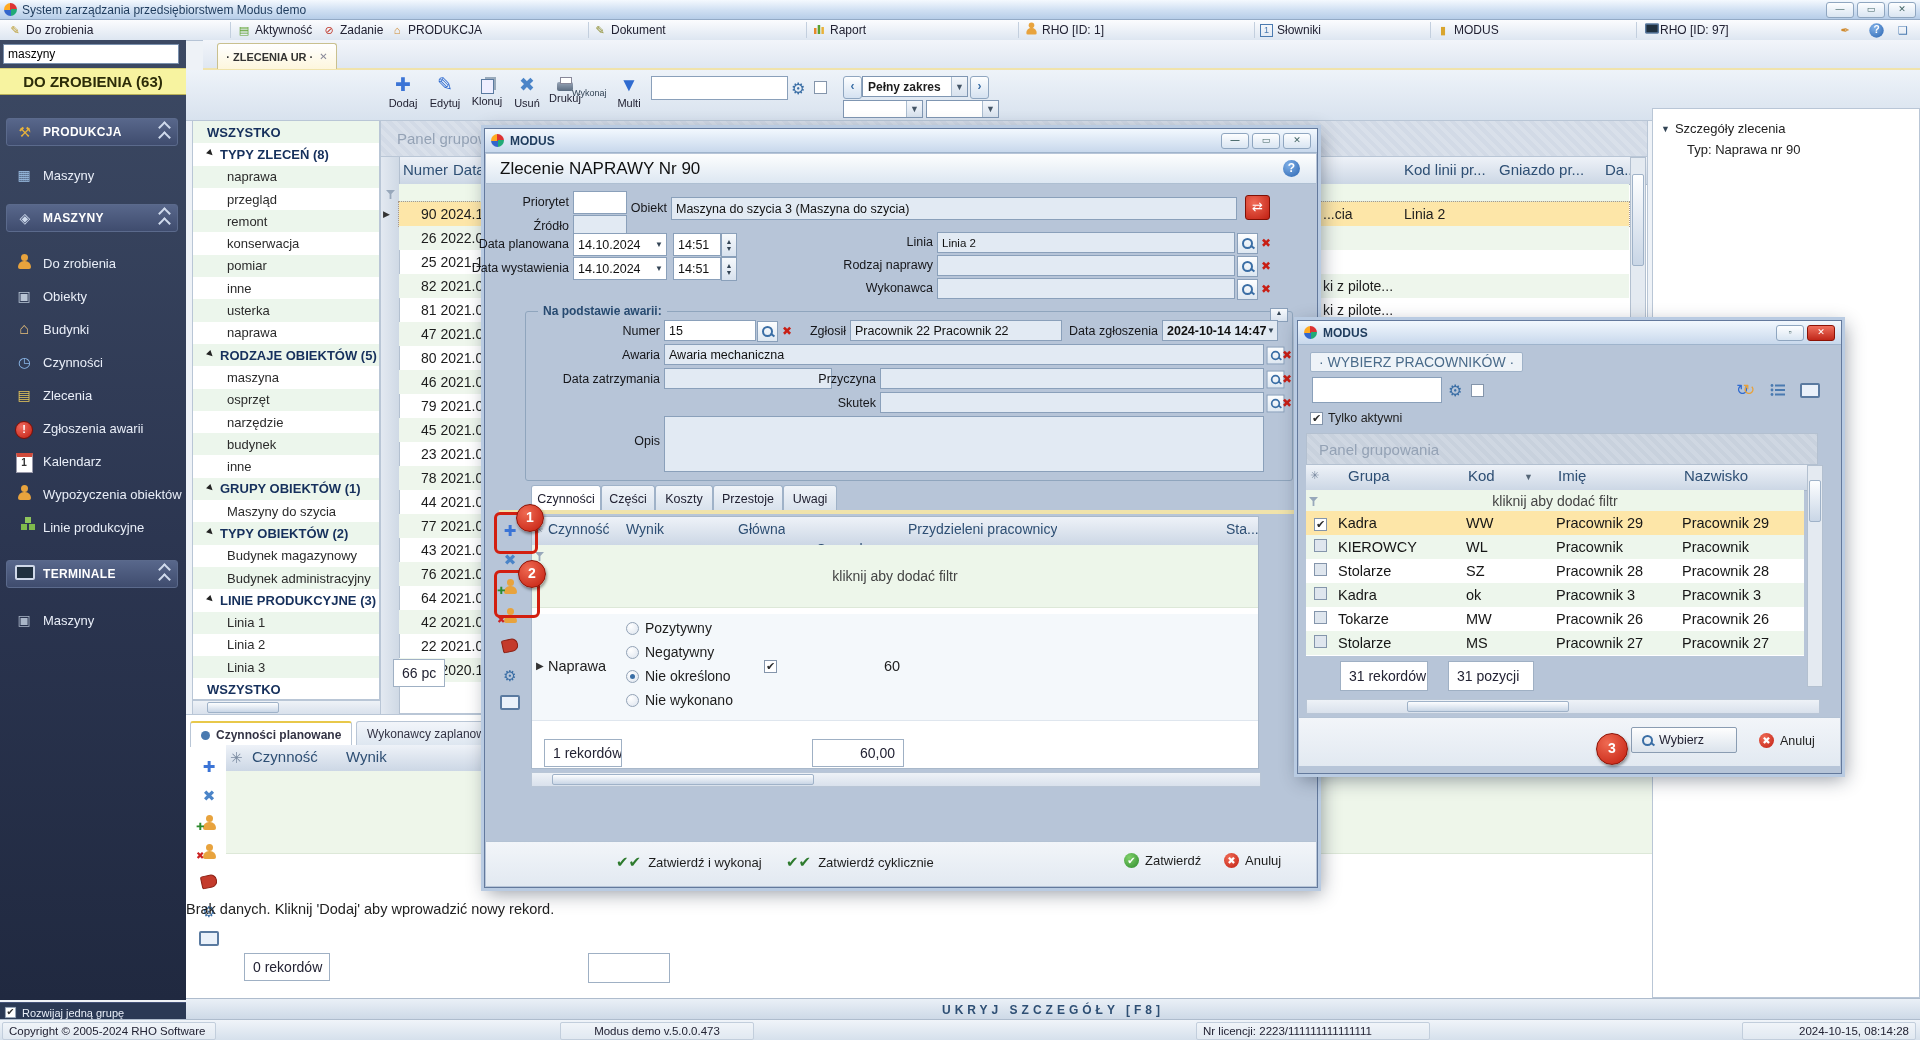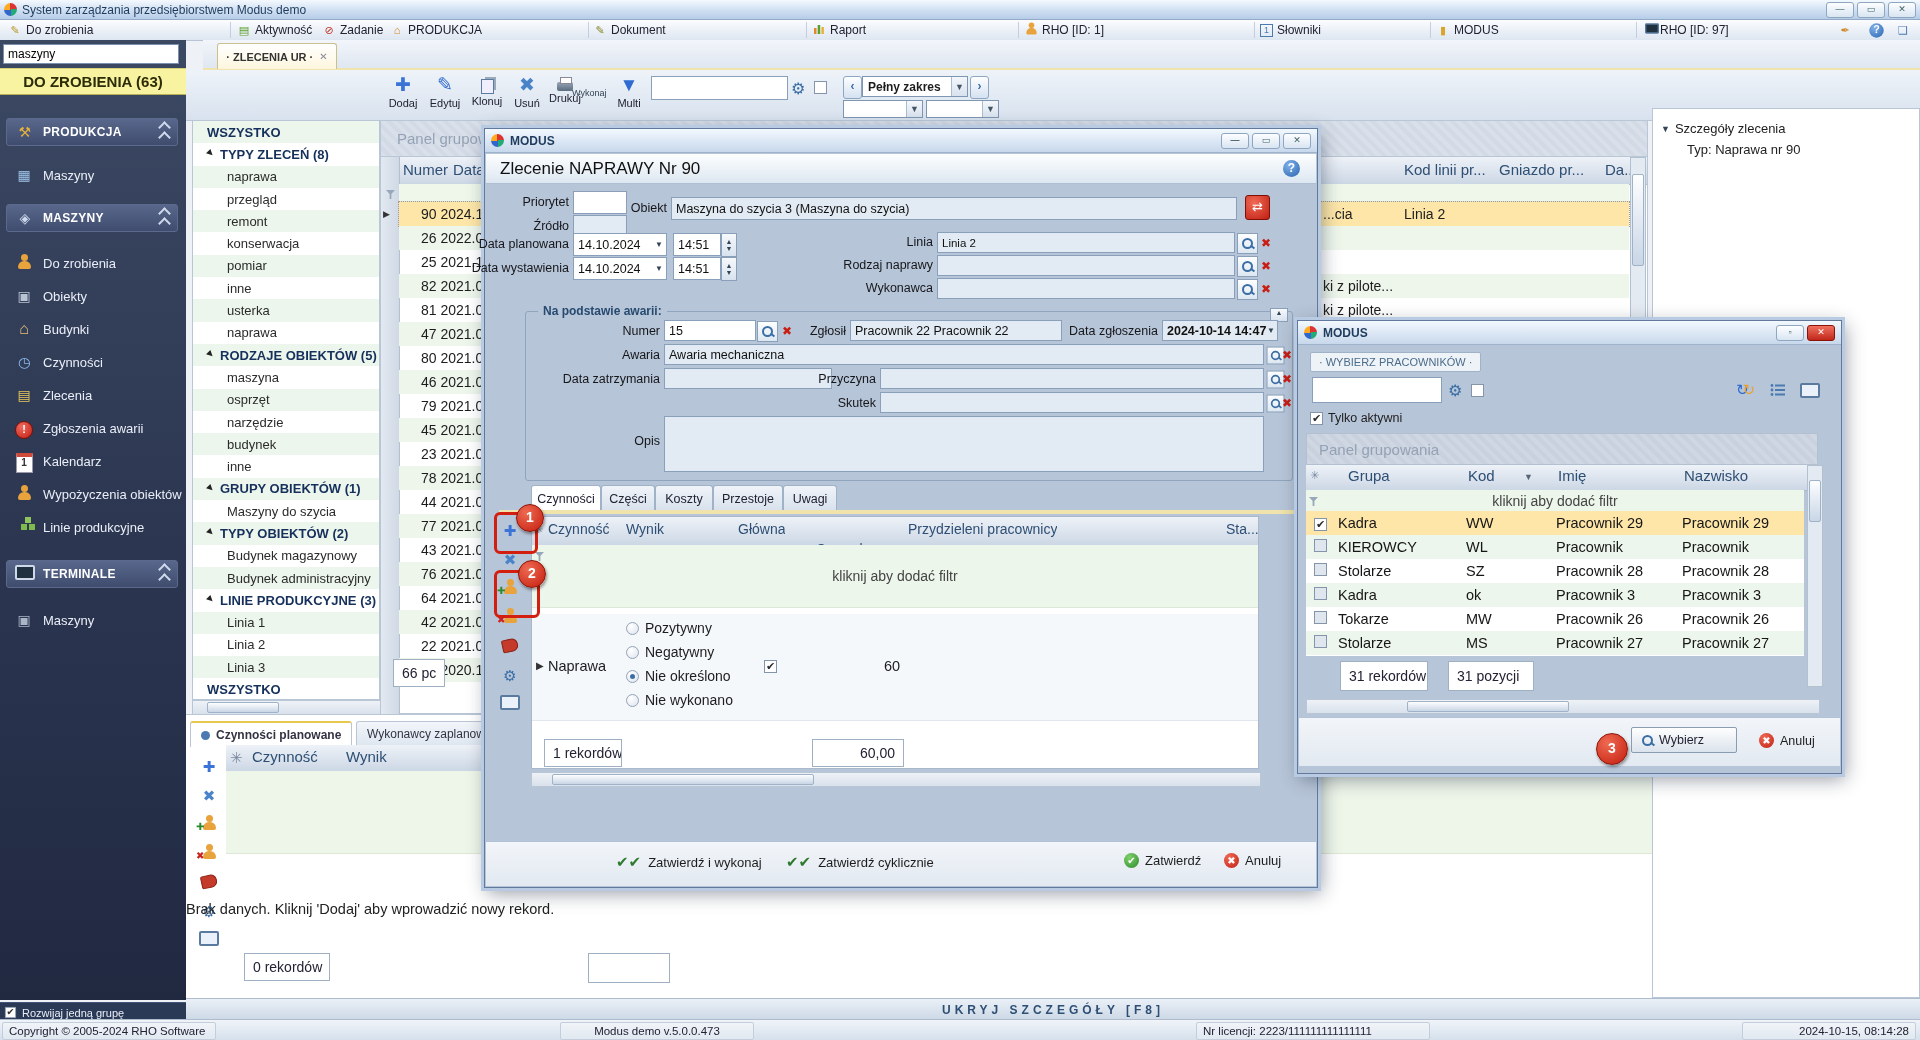--- a/index.html
+++ b/index.html
@@ -861,21 +861,21 @@
 
   <div class="dialog" style="left:1297px;top:320px;width:543px;height:452px;z-index:20;">
     <div class="dlg-title">
       <span class="logo"></span>
       <span>MODUS</span>
       <span style="position:absolute;right:6px;top:4px;display:flex;">
         <span class="winbtn">▫</span>
         <span class="winbtn" style="background:linear-gradient(#f0705e,#c0271a);color:#fff;border-color:#8c1205;">✕</span>
       </span>
     </div>
-    <div class="abs" style="left:12px;top:31px;height:18px;border:1px solid #9fb2c8;border-radius:2px;background:#eef3f8;color:#4a6b8a;font-size:11px;display:flex;align-items:center;padding:0 8px;">· WYBIERZ PRACOWNIKÓW ·</div>
+    <div class="abs" style="left:12px;top:31px;height:18px;border:1px solid #9fb2c8;border-radius:2px;background:#eef3f8;color:#4a6b8a;font-size:14px;display:flex;align-items:center;padding:0 8px;">· WYBIERZ PRACOWNIKÓW ·</div>
     <input class="abs" style="left: 14px; top: 56px; width: 130px; height: 26px; border: 1px solid rgb(138, 160, 186); box-sizing: border-box;">
     <span class="abs" style="left:150px;top:60px;color:#3a6ea5;font-size:16px;">⚙</span>
     <span class="cbx abs" style="left:173px;top:63px;"></span>
     <span class="abs" style="left:438px;top:60px;font-size:15px;color:#2f6bd0;">↻<span style="color:#e8a23a;margin-left:-6px;">↻</span></span>
     <span class="abs" style="left:472px;top:62px;"><svg width="16" height="14" viewBox="0 0 16 14">
           <circle cx="2" cy="2.5" r="1.4" fill="#4a7ab0"></circle>
           <rect x="5" y="1.5" width="10" height="2" fill="#4a7ab0"></rect>
           <circle cx="2" cy="7" r="1.4" fill="#4a7ab0"></circle>
           <rect x="5" y="6" width="10" height="2" fill="#4a7ab0"></rect>
           <circle cx="2" cy="11.5" r="1.4" fill="#4a7ab0"></circle>

